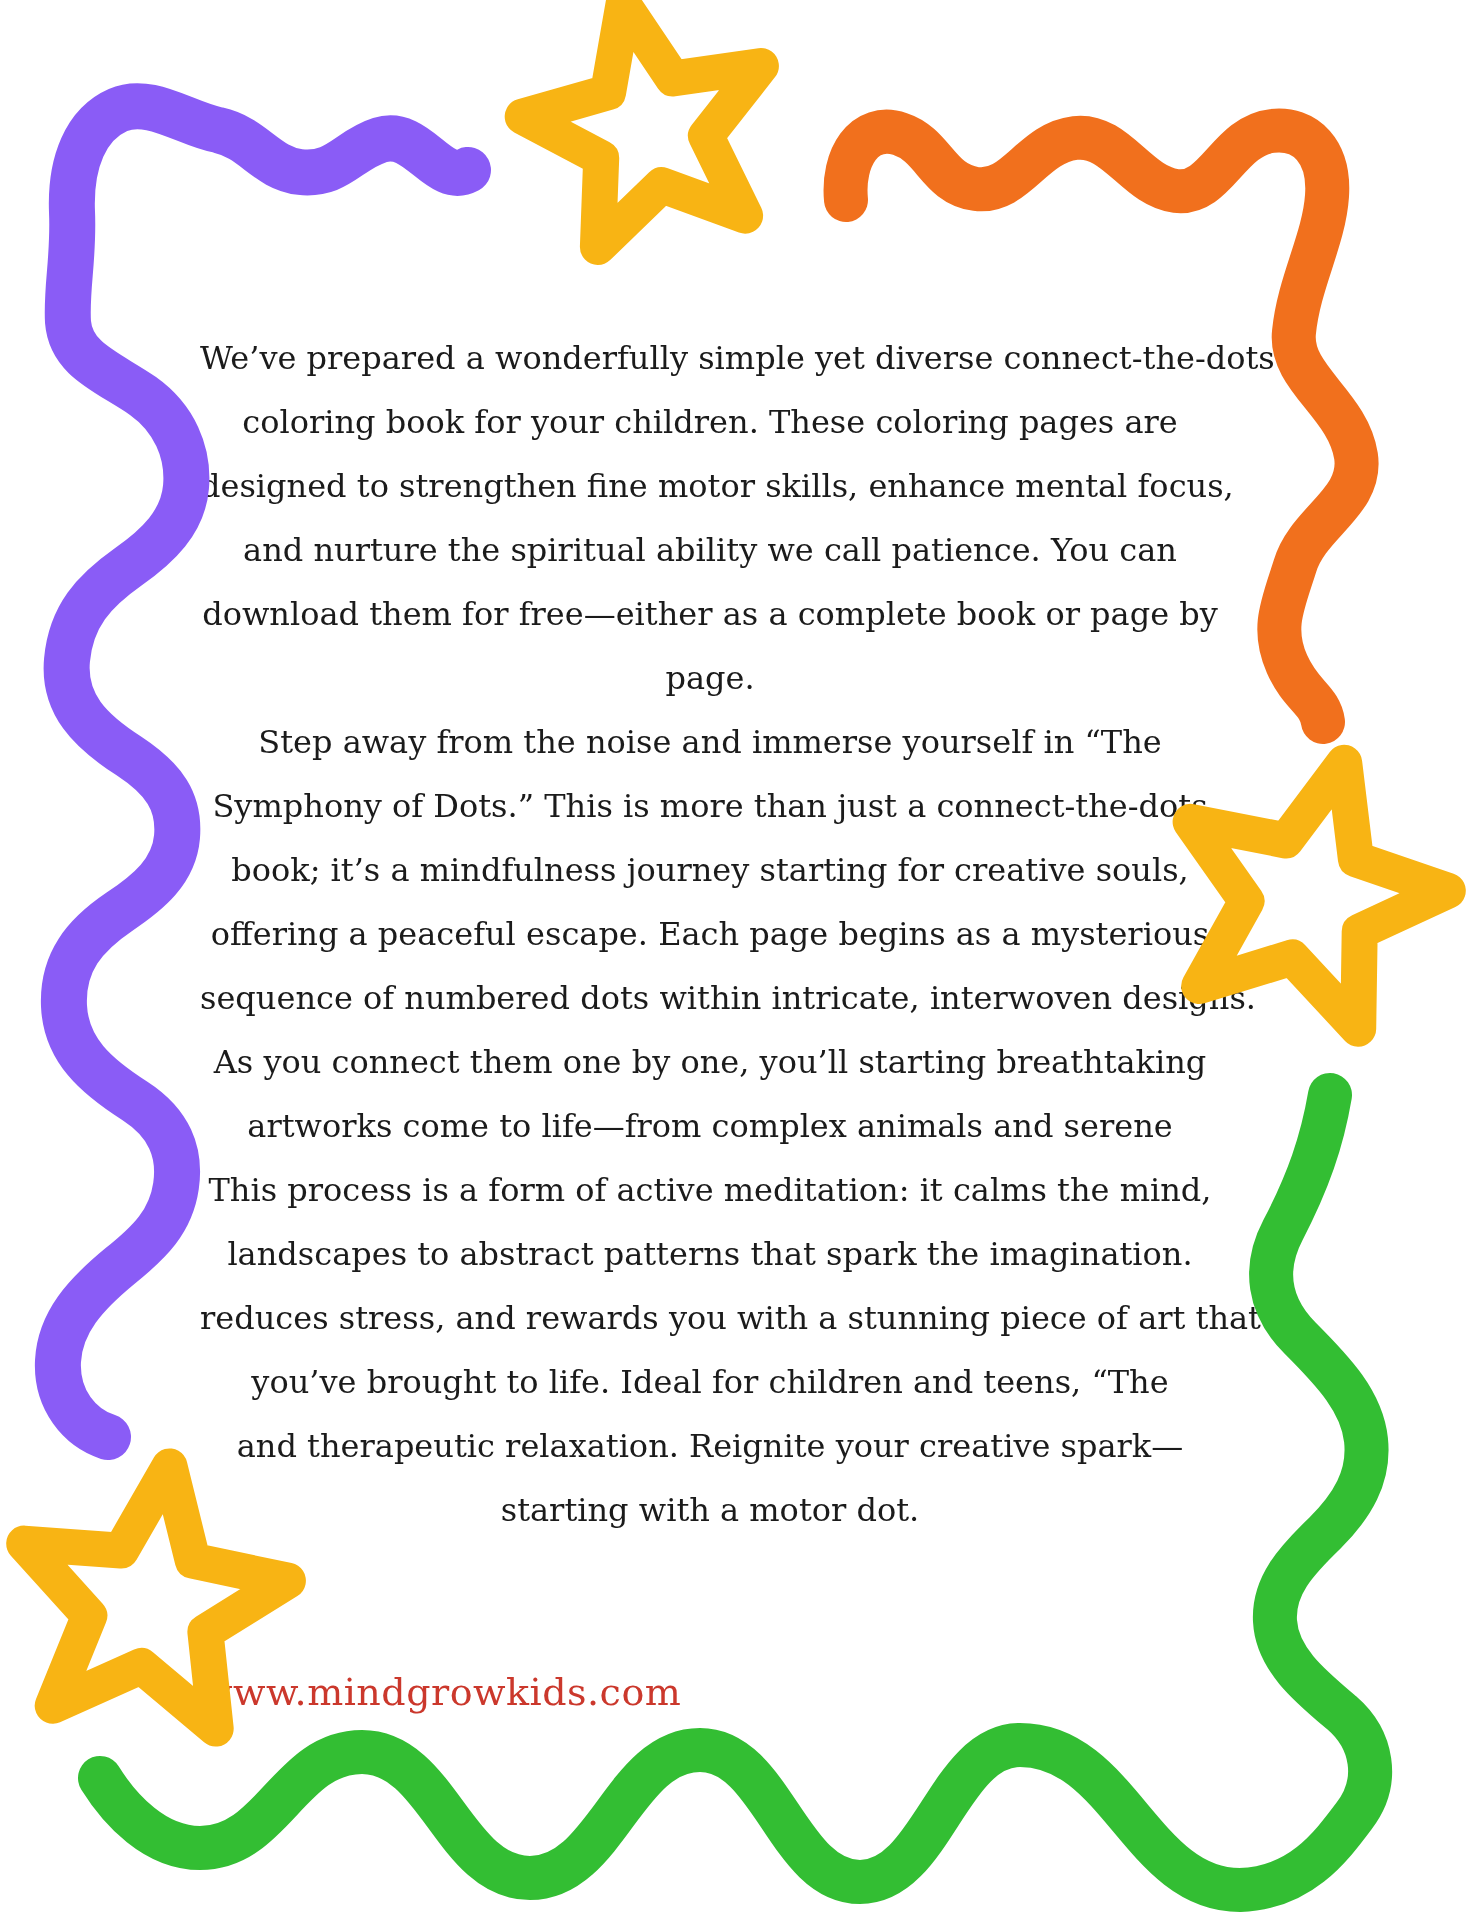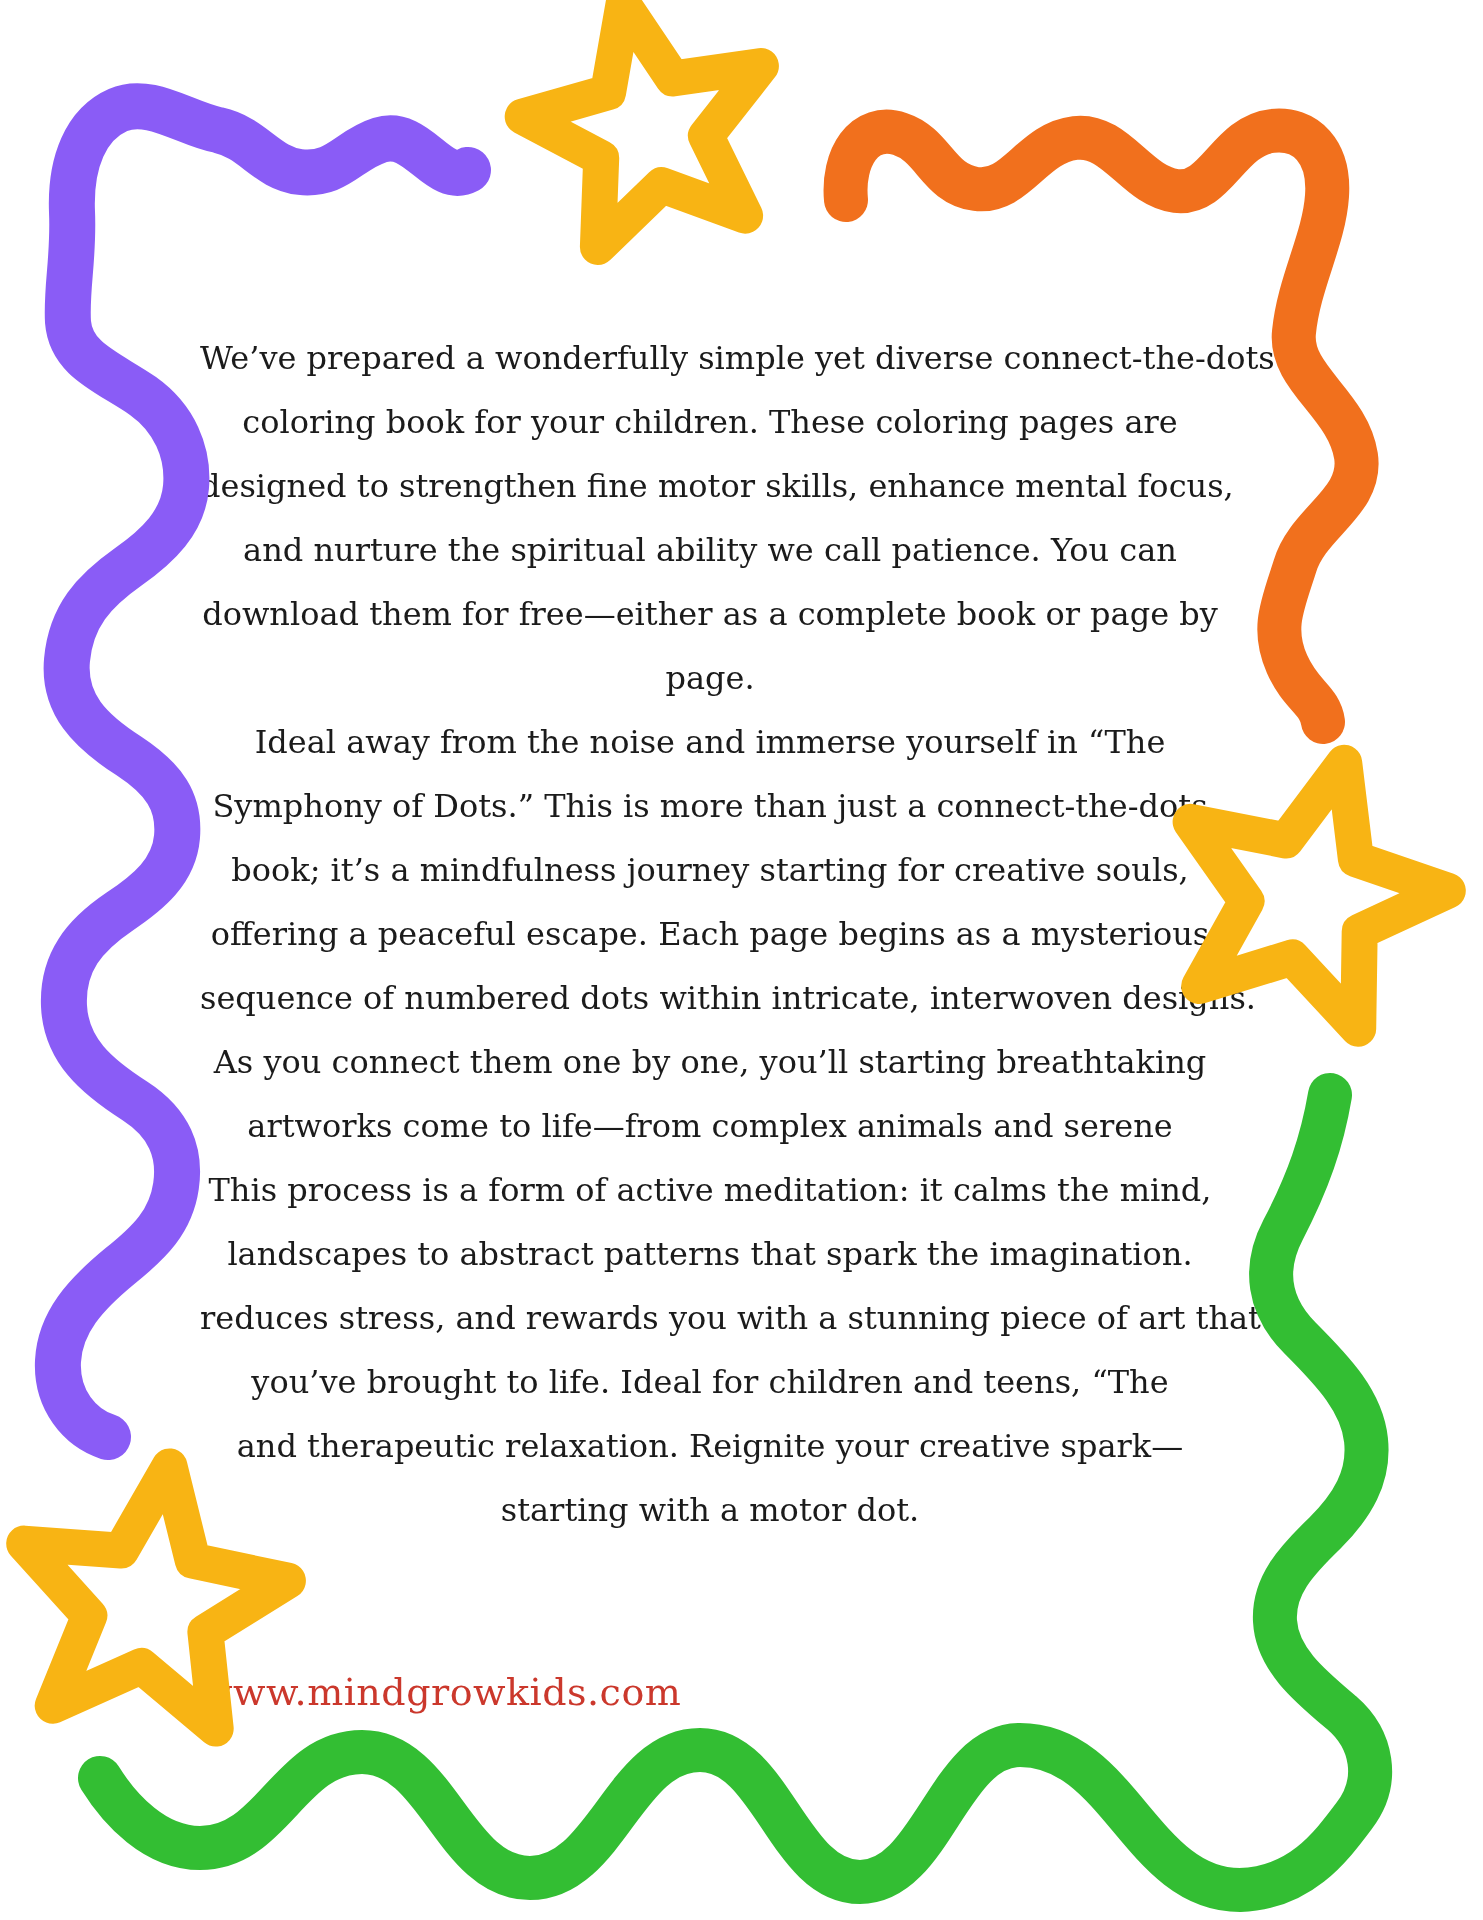--- a/index.html
+++ b/index.html
@@ -37,21 +37,21 @@
 
 <div class="page">
 
   <div class="body-text">
     <div class="text-line">We’ve prepared a wonderfully simple yet diverse connect-the-dots</div>
     <div class="text-line">coloring book for your children. These coloring pages are</div>
     <div class="text-line">designed to strengthen fine motor skills, enhance mental focus,</div>
     <div class="text-line">and nurture the spiritual ability we call patience. You can</div>
     <div class="text-line">download them for free—either as a complete book or page by</div>
     <div class="text-line">page.</div>
-    <div class="text-line">Ideal away from the noise and immerse yourself in “The</div>
+    <div class="text-line">Step away from the noise and immerse yourself in “The</div>
     <div class="text-line">Symphony of Dots.” This is more than just a connect-the-dots</div>
     <div class="text-line">book; it’s a mindfulness journey starting for creative souls,</div>
     <div class="text-line">offering a peaceful escape. Each page begins as a mysterious</div>
     <div class="text-line">sequence of numbered dots within intricate, interwoven designs.</div>
     <div class="text-line">As you connect them one by one, you’ll starting breathtaking</div>
     <div class="text-line">artworks come to life—from complex animals and serene</div>
     <div class="text-line">This process is a form of active meditation: it calms the mind,</div>
     <div class="text-line">landscapes to abstract patterns that spark the imagination.</div>
     <div class="text-line">reduces stress, and rewards you with a stunning piece of art that</div>
     <div class="text-line">you’ve brought to life. Ideal for children and teens, “The</div>

